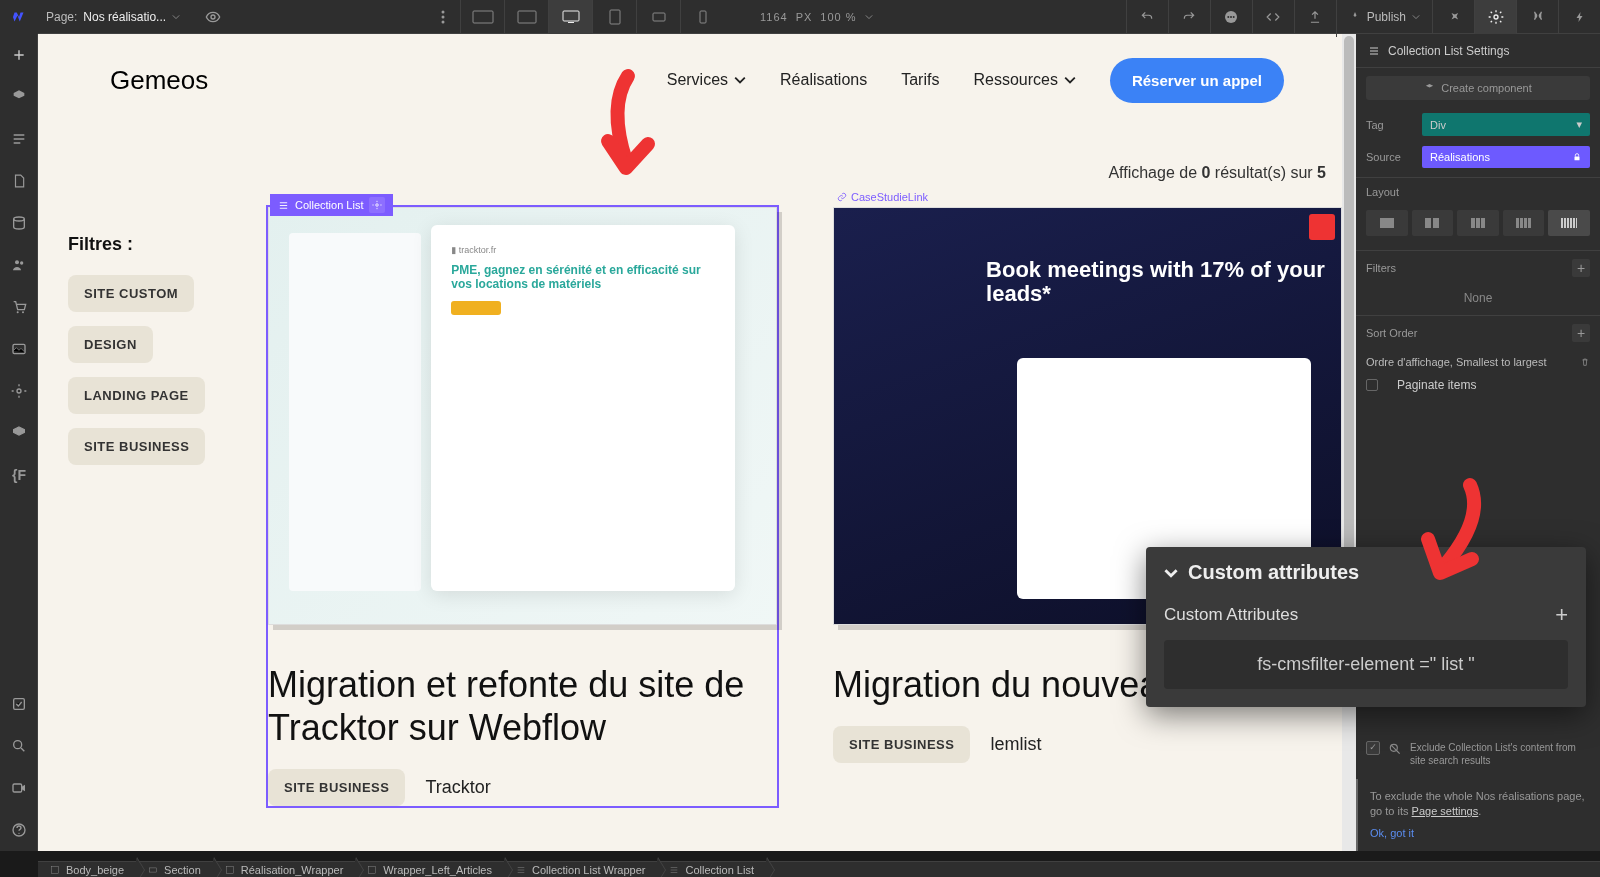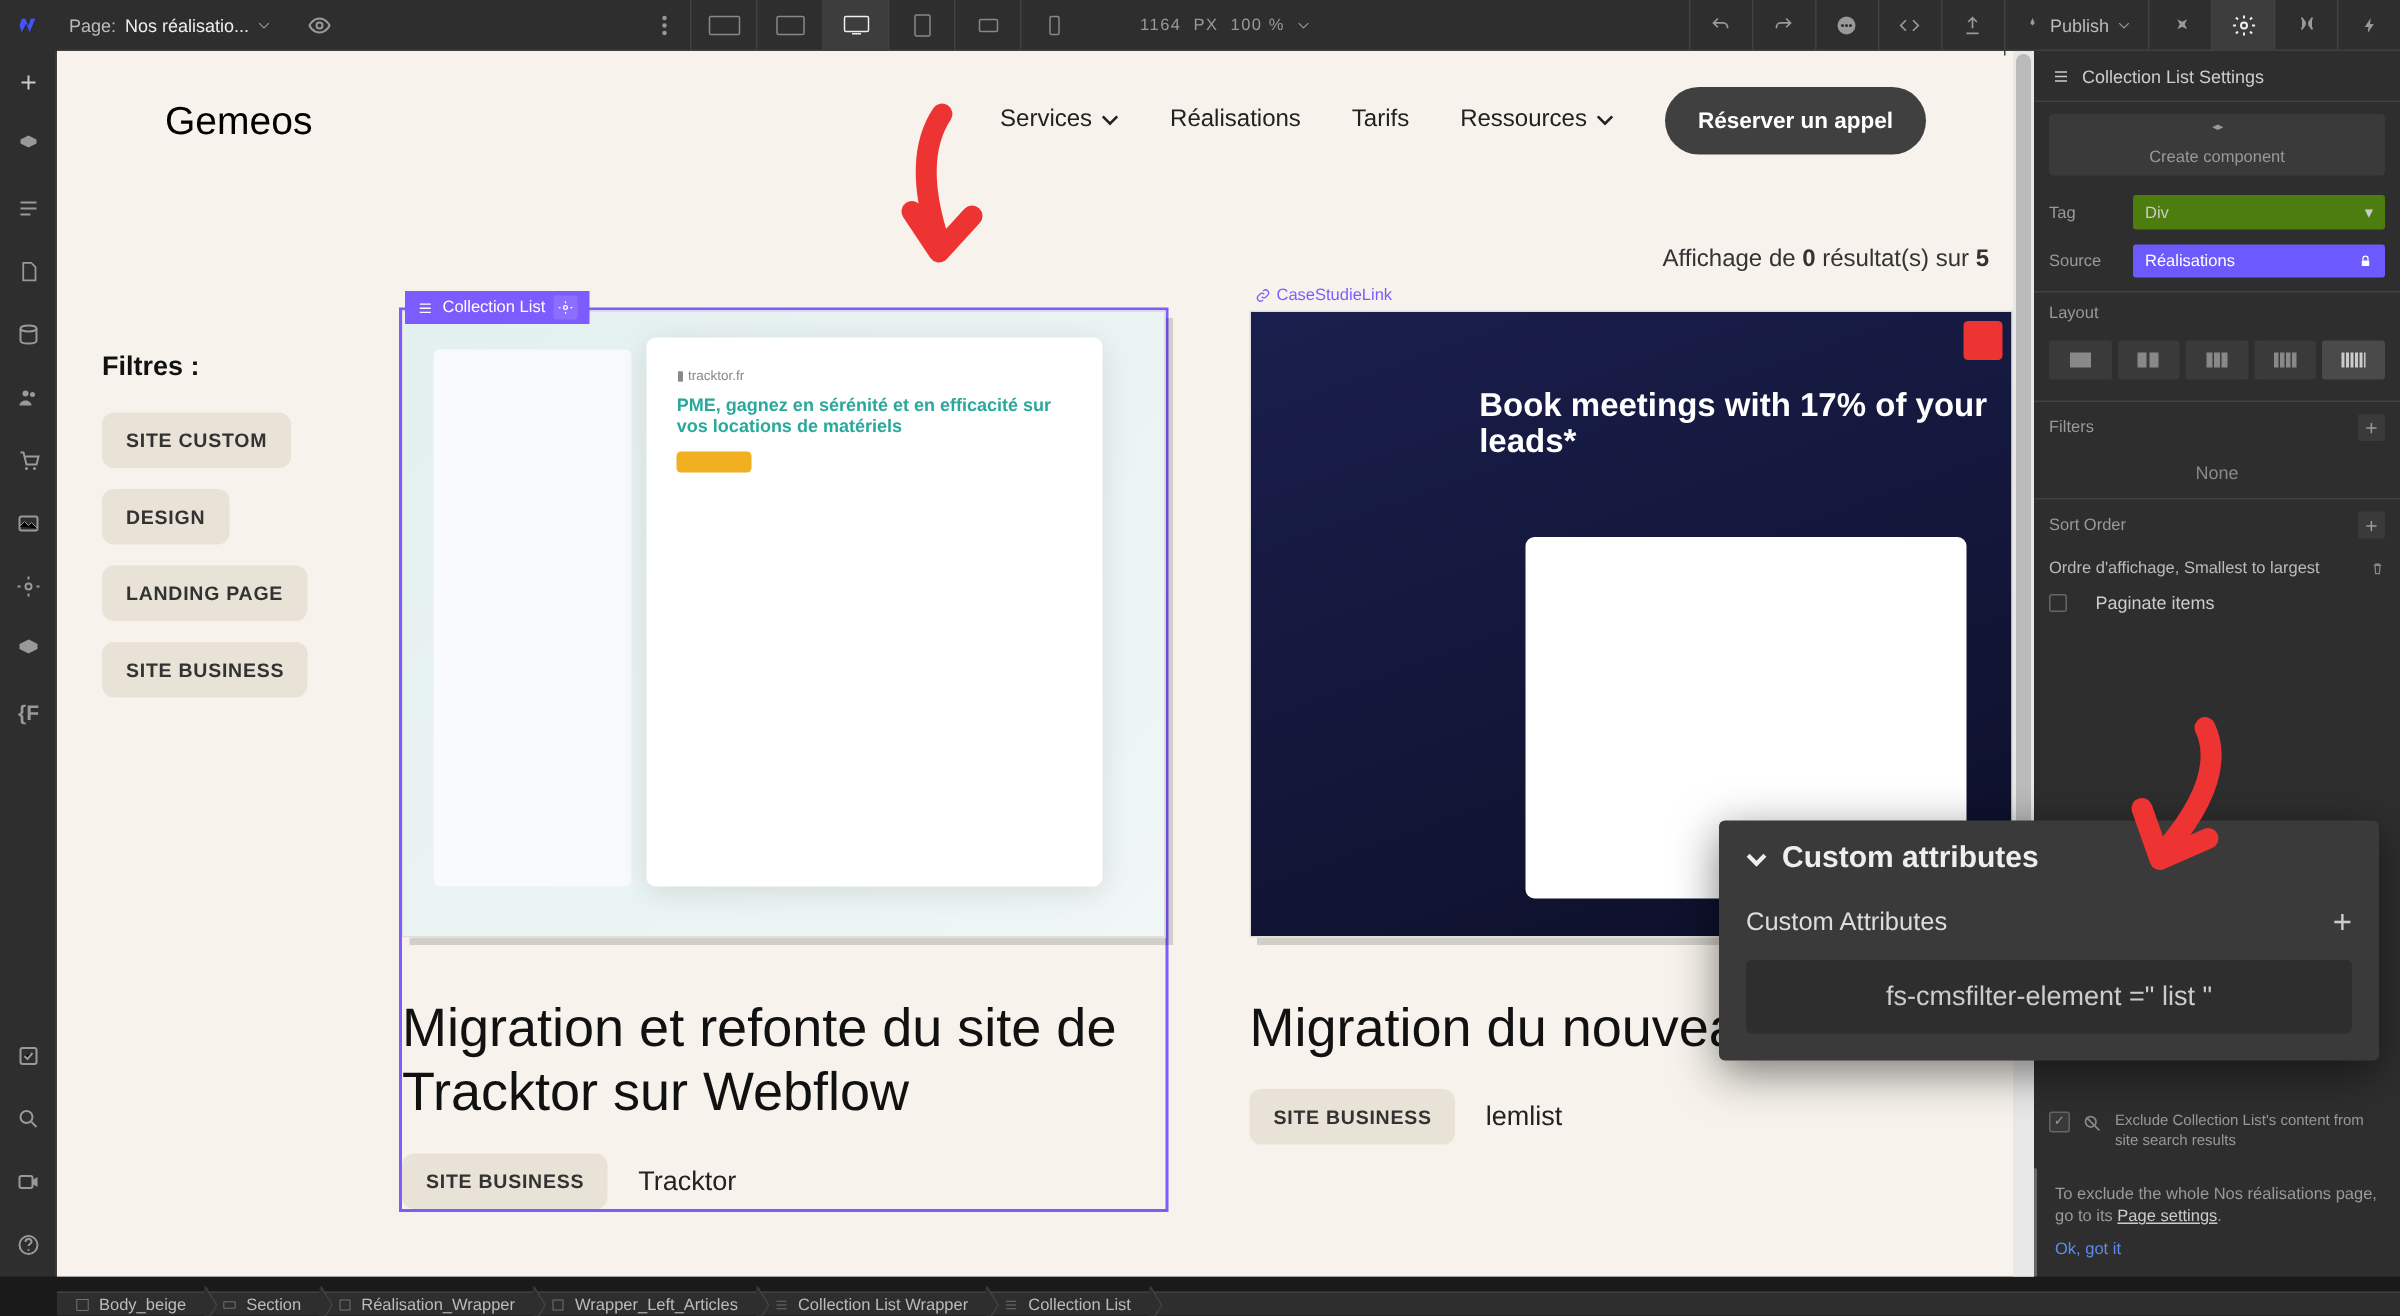--- a/index.html
+++ b/index.html
@@ -17,21 +17,21 @@
 .topbar .tool.active{background:#3d3d3d;}
 .leftbar{position:absolute;top:34px;left:0;width:38px;bottom:26px;background:#2e2e2e;display:flex;flex-direction:column;border-right:1px solid #404040;z-index:5;}
 .leftbar .item{width:38px;height:42px;display:flex;align-items:center;justify-content:center;color:#999;}
 .leftbar .spacer{flex:1;}
 .canvas{position:absolute;top:34px;left:38px;right:244px;bottom:26px;background:#f7f3ec;overflow:hidden;}
 .canvas-inner{position:absolute;inset:0;background:#f7f3ec;}
 .site-nav{position:absolute;top:0;left:0;right:0;height:92px;display:flex;align-items:center;padding:0 72px;background:transparent;}
 .site-logo{font-size:26px;font-weight:500;color:#000;}
 .site-menu{margin-left:auto;display:flex;align-items:center;gap:34px;font-size:16px;color:#222;}
 .site-menu .mi{display:flex;align-items:center;gap:6px;}
-.cta{background:#404040;color:#fff;padding:14px 22px;border-radius:40px;font-weight:600;font-size:15px;}
+.cta{background:#3b82f6;color:#fff;padding:14px 22px;border-radius:40px;font-weight:600;font-size:15px;}
 .results-line{position:absolute;top:130px;right:30px;color:#333;font-size:16px;text-align:right;}
 .results-line b{font-weight:700;}
 .filters{position:absolute;top:200px;left:30px;width:210px;}
 .filters h3{font-size:18px;font-weight:700;margin-bottom:20px;color:#111;}
 .fpill{display:inline-block;background:#e8e3d6;padding:11px 16px;border-radius:8px;font-weight:700;font-size:13px;letter-spacing:0.5px;color:#333;margin-bottom:14px;}
 .collection-badge{position:absolute;top:160px;left:232px;background:#7c5cff;color:#fff;font-size:11px;padding:3px 8px;display:flex;align-items:center;gap:6px;z-index:3;}
 .collection-badge .gear{width:16px;height:16px;background:#8d6fff;border-radius:2px;display:flex;align-items:center;justify-content:center;}
 .cards{position:absolute;top:173px;left:230px;right:14px;display:flex;gap:56px;}
 .card{flex:1;position:relative;}
 .card-outline{position:absolute;inset:-2px;border:2px solid #7c5cff;pointer-events:none;}
@@ -45,25 +45,25 @@
 .thumb1-main{position:absolute;left:32%;top:4%;width:60%;height:88%;background:#fff;border-radius:6px;box-shadow:0 4px 20px rgba(0,0,0,0.1);padding:20px;}
 .thumb1-side{position:absolute;left:4%;top:6%;width:26%;height:86%;background:#f8fafb;border-radius:4px;}
 .thumb1-main .htxt{font-size:12px;font-weight:700;color:#333;}
 .thumb1-main .htxt span{color:#2aa89b;}
 .thumb2-bg{position:absolute;inset:0;background:linear-gradient(160deg,#1a1f4d 0%,#0d0f28 100%);}
 .thumb2-panel{position:absolute;right:6%;top:36%;width:58%;height:58%;background:#fff;border-radius:6px;}
 .thumb2-head{position:absolute;left:30%;top:12%;color:#fff;font-size:22px;font-weight:700;line-height:1.1;}
 .thumb2-red{position:absolute;top:6px;right:6px;width:26px;height:26px;background:#e33;border-radius:3px;}
 .rightpanel{position:absolute;top:34px;right:0;width:244px;bottom:26px;background:#2e2e2e;color:#ccc;font-size:12px;overflow:hidden;z-index:5;}
 .rp-header{display:flex;align-items:center;height:34px;background:#2e2e2e;border-bottom:1px solid #404040;padding:0 12px;gap:8px;}
-.rp-create{background:#3a3a3a;border-radius:3px;padding:6px 0;text-align:center;margin:8px 10px;font-size:11px;color:#999;display:flex;align-items:center;justify-content:center;gap:6px;flex-direction:column;}
+.rp-create{background:#3a3a3a;border-radius:3px;padding:6px 0;text-align:center;margin:8px 10px;font-size:11px;color:#999;display:flex;align-items:center;justify-content:center;gap:6px;}
 .rp-row{display:flex;align-items:center;padding:5px 10px;gap:8px;}
 .rp-row label{width:48px;color:#999;font-size:11px;}
 .rp-input{flex:1;background:#3a3a3a;border:none;color:#ccc;padding:5px 8px;border-radius:2px;font-size:11px;}
-.rp-select{flex:1;background:#4d7c0f;padding:5px 8px;border-radius:2px;font-size:11px;display:flex;justify-content:space-between;align-items:flex-end;}
+.rp-select{flex:1;background:#0f766e;padding:5px 8px;border-radius:2px;font-size:11px;display:flex;justify-content:space-between;align-items:flex-end;}
 .rp-source{flex:1;background:#6d5aff;padding:5px 8px;border-radius:2px;font-size:11px;color:#fff;display:flex;justify-content:space-between;align-items:center;}
 .rp-section{padding:8px 10px;color:#999;font-size:11px;border-top:1px solid #404040;margin-top:4px;}
 .rp-tabs{display:flex;margin:0 10px;}
 .rp-tab{flex:1;text-align:center;padding:5px;background:#3a3a3a;font-size:11px;}
 .rp-tab.active{background:#4a4a4a;}
 .rp-layout{display:flex;gap:4px;padding:4px 10px 10px;}
 .rp-layout .lay{flex:1;height:26px;background:#3a3a3a;border-radius:2px;display:flex;align-items:center;justify-content:center;}
 .rp-layout .lay.active{background:#4a4a4a;}
 .rp-add{width:18px;height:18px;background:#3a3a3a;border-radius:2px;display:flex;align-items:center;justify-content:center;font-size:14px;}
 .rp-none{text-align:center;color:#888;padding:6px;}

